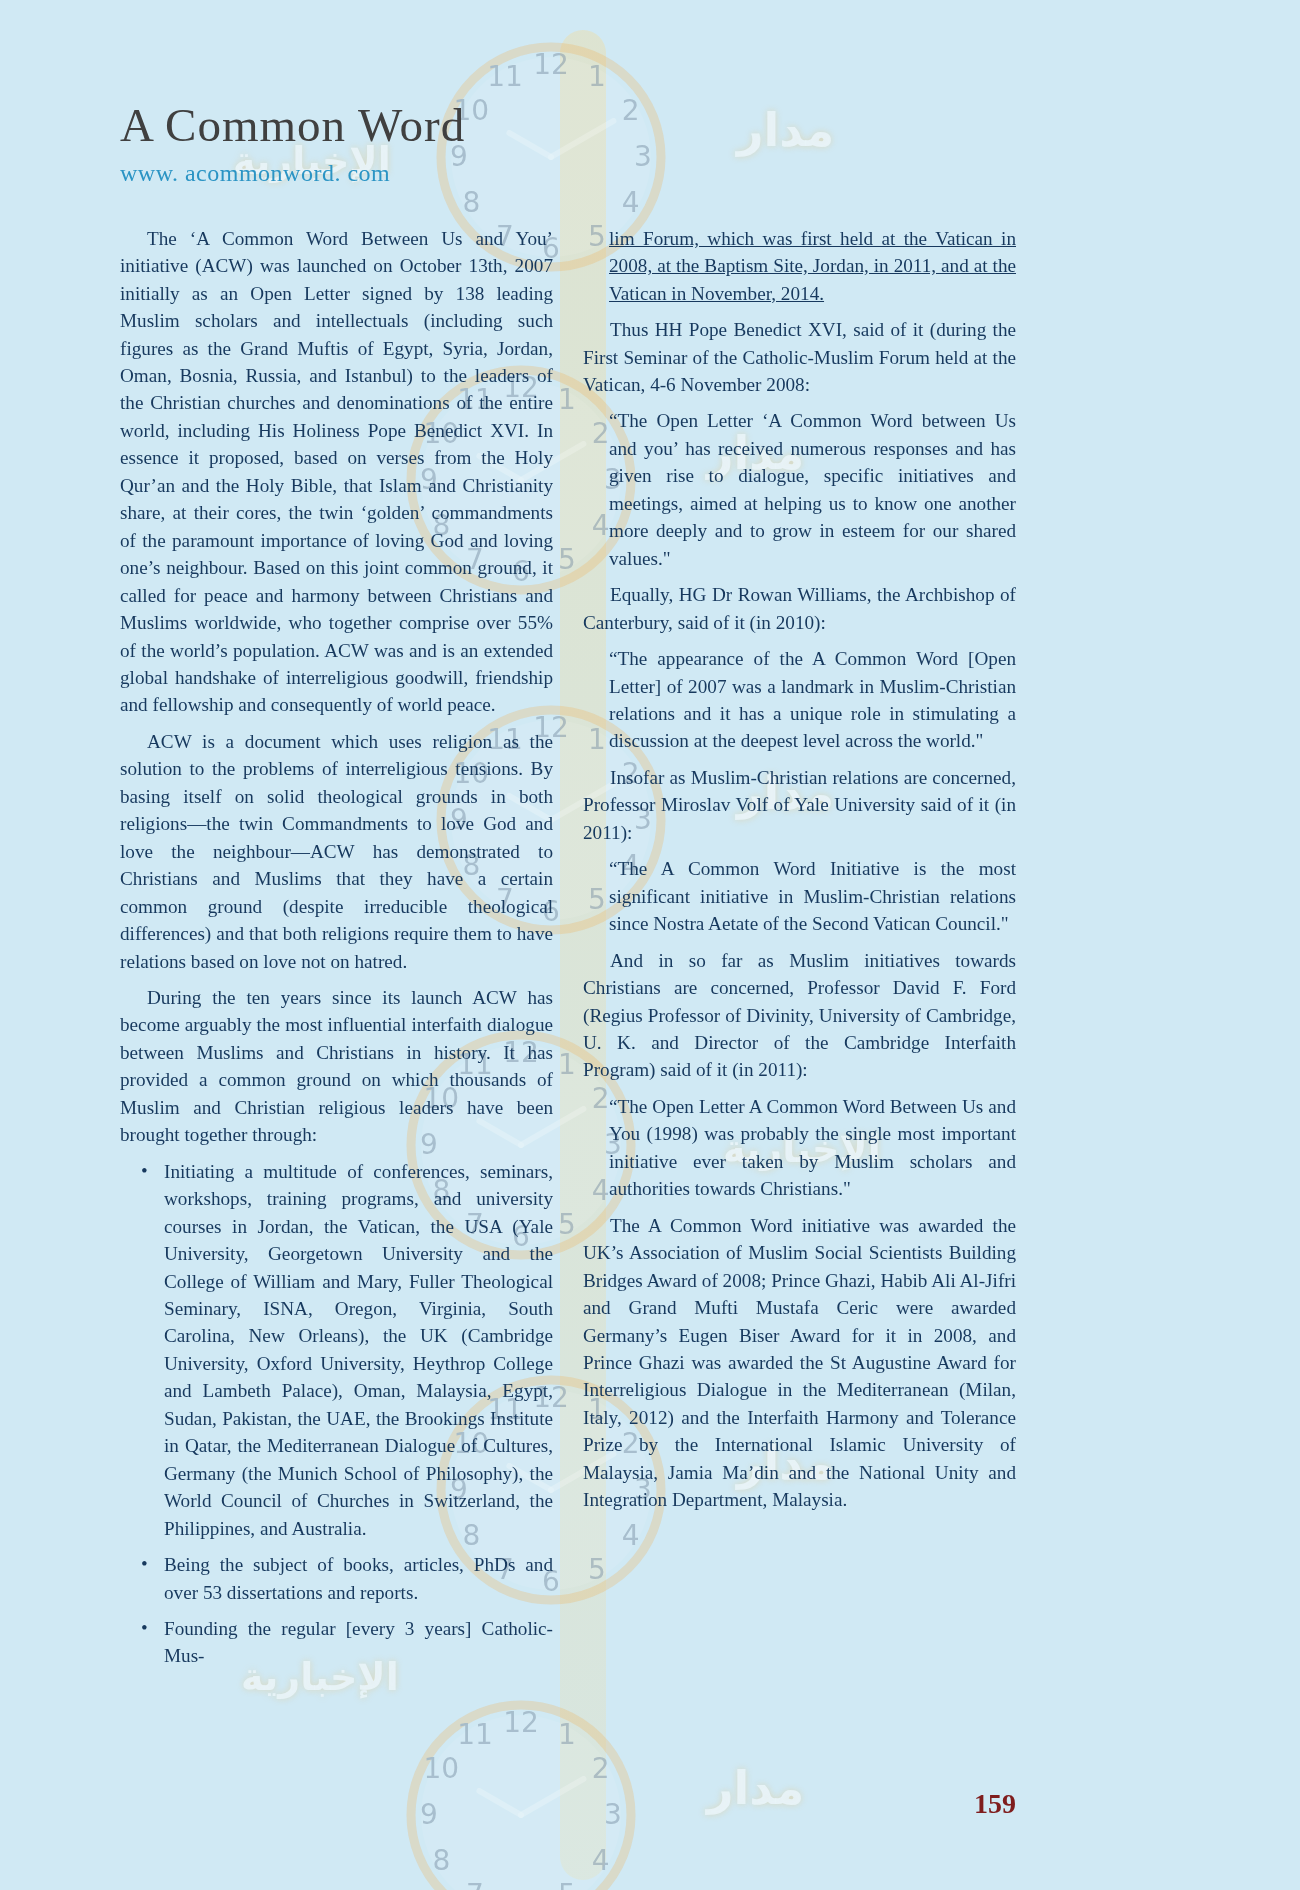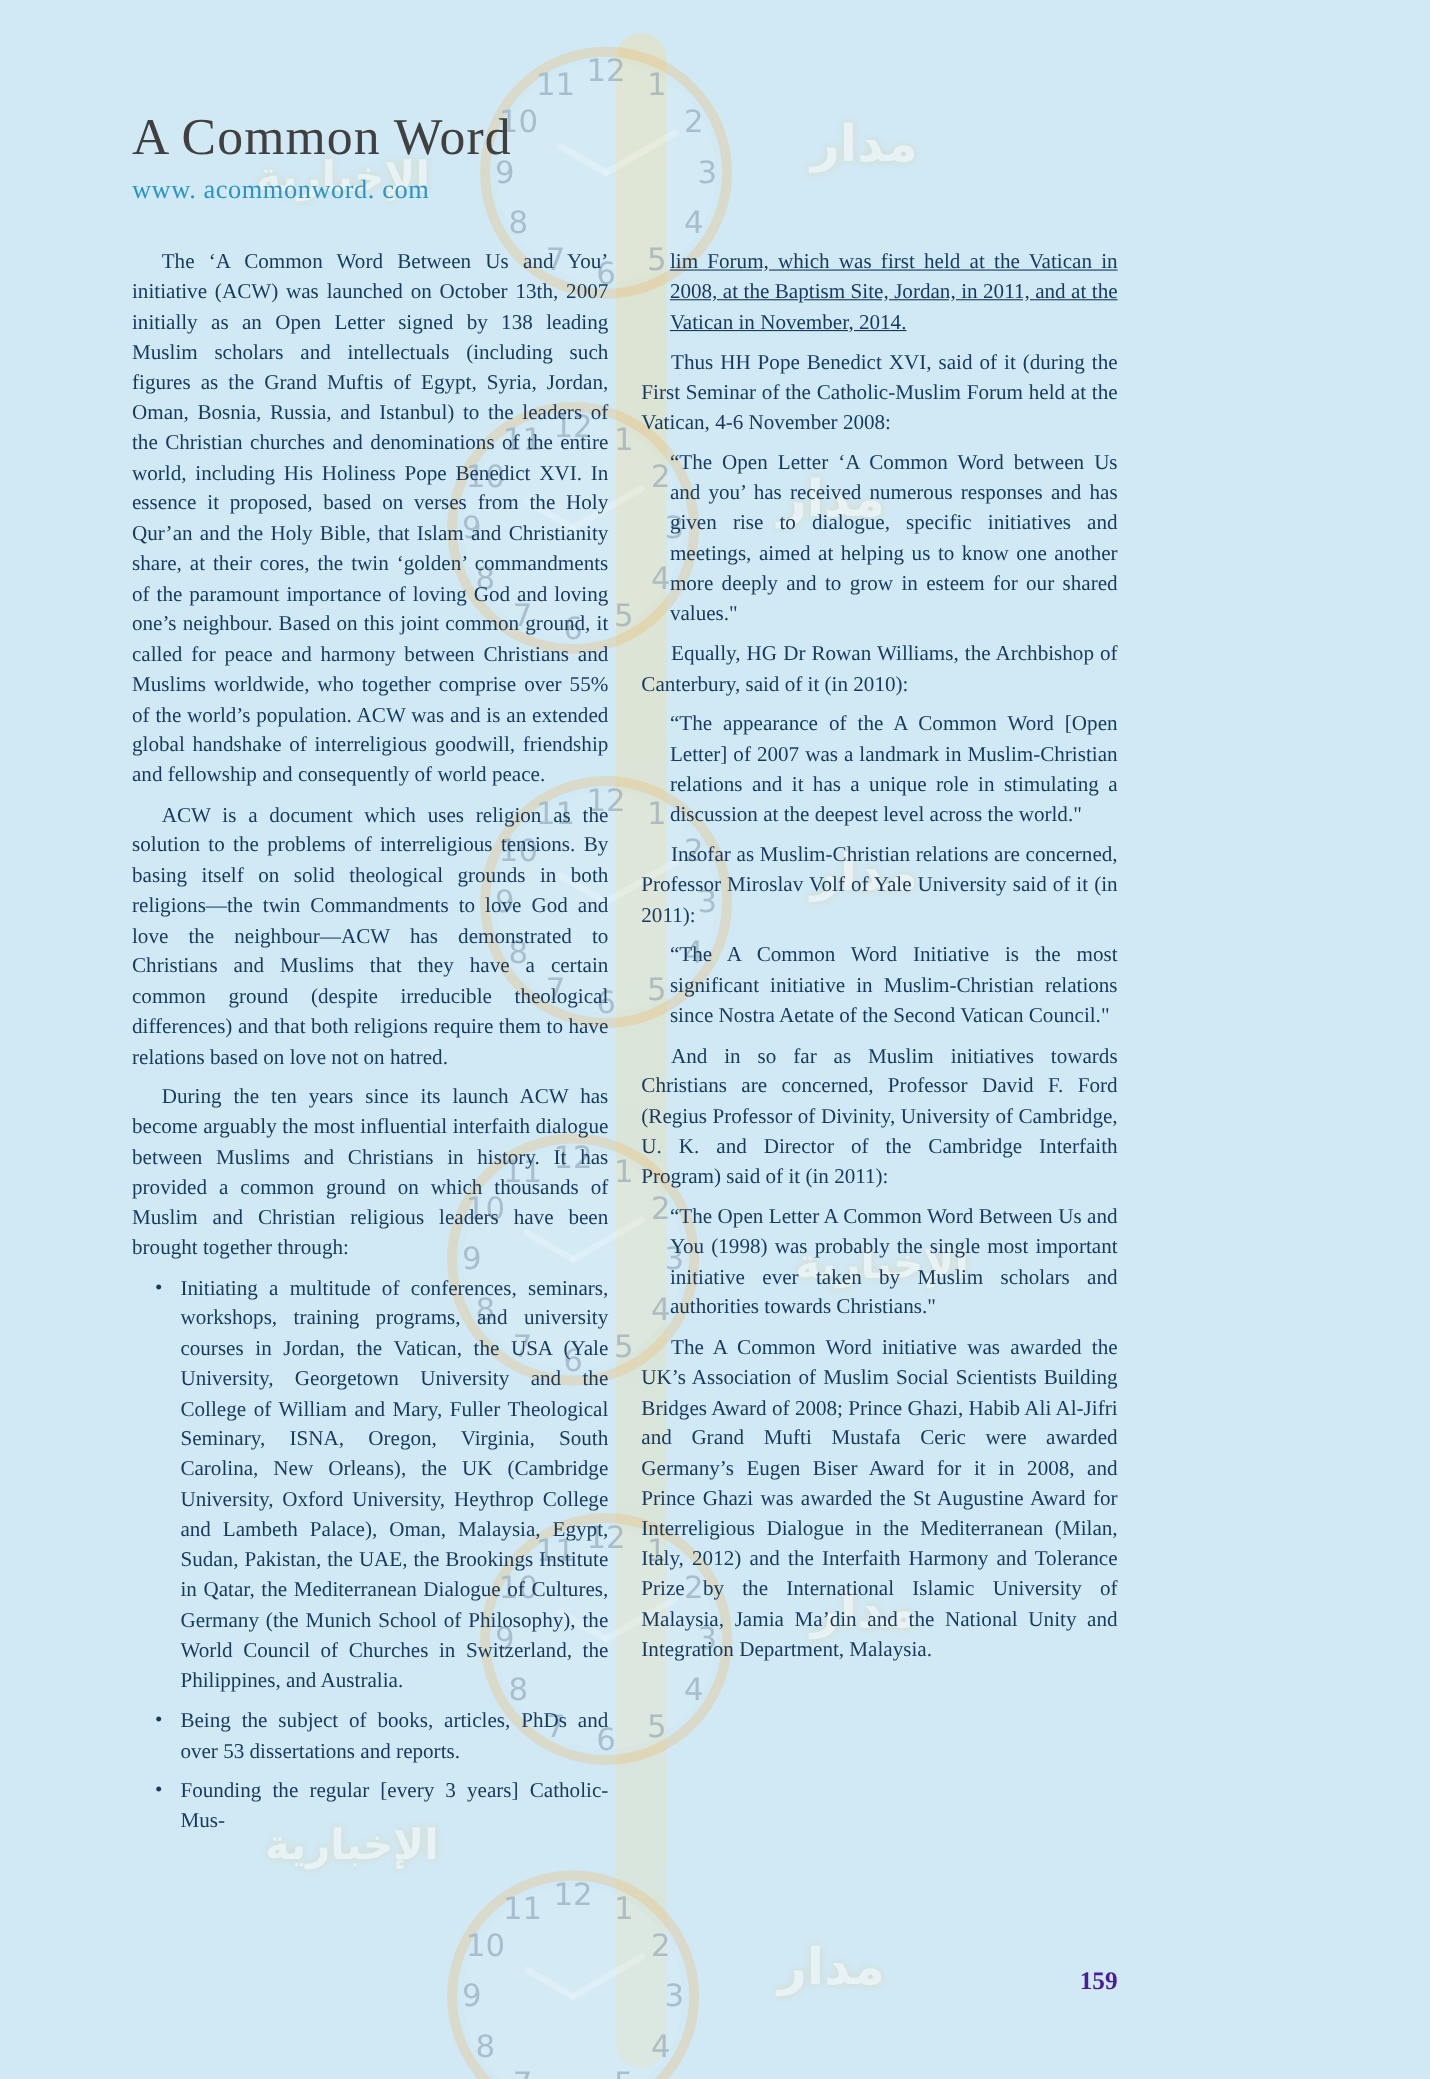--- a/index.html
+++ b/index.html
@@ -52,21 +52,21 @@
   }
   .para { margin: 0 0 9px; text-indent: 27px; }
   .cont  { margin: 0 0 9px 26px; text-decoration: underline; }
   .quote { margin: 0 0 9px 26px; }
   .bullets { list-style: none; margin: 0 0 9px; padding: 0; }
   .bullets li { position: relative; padding-left: 44px; margin: 0 0 9px; }
   .bullets li::before { content: "•"; position: absolute; left: 21px; top: -1px; }
 
   .page-number {
     position: absolute; left: 120px; top: 1788px; width: 896px;
-    text-align: right; font-size: 23px; font-weight: bold; color: #4c1d95; z-index: 2;
+    text-align: right; font-size: 28px; font-weight: bold; color: #7f1d1d; z-index: 2;
   }
 </style>
 </head>
 <body>
 
 <div class="wm">
   <div class="wm-tower"></div>
 
   <div class="wm-unit" style="left:431px; top:37px;">
     <div class="wm-clock"><svg width="240" height="240" viewBox="0 0 240 240">

